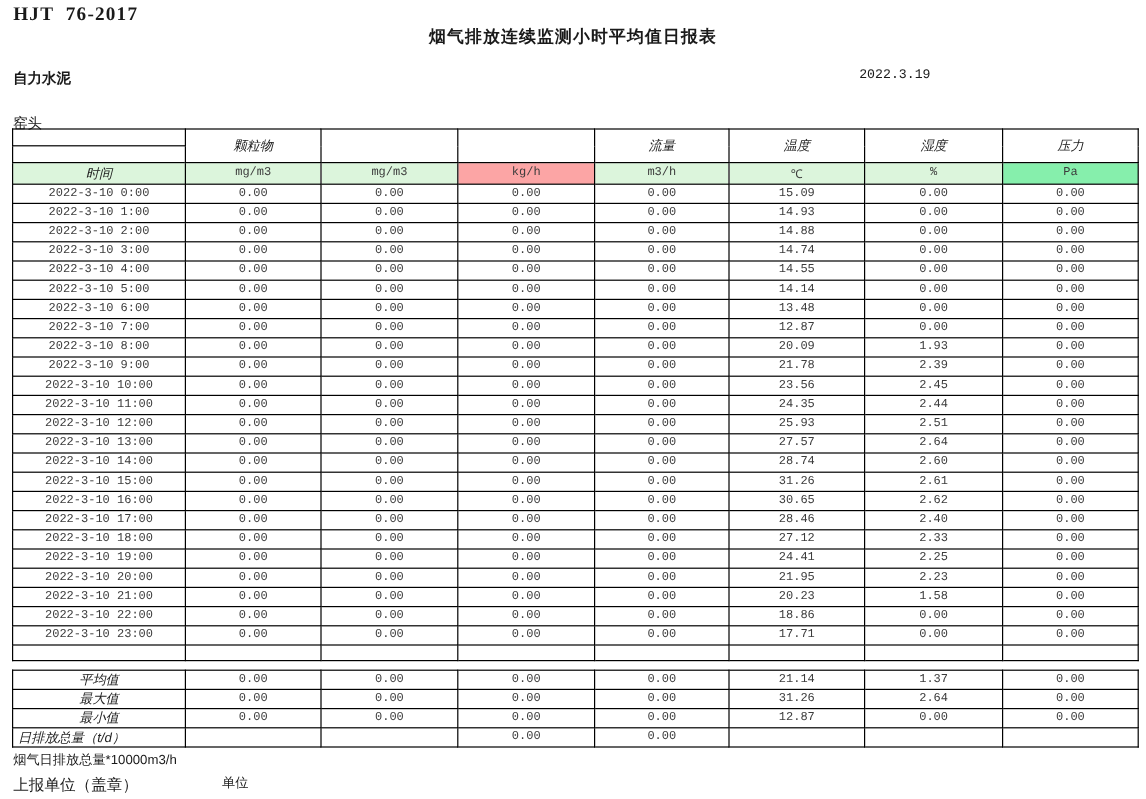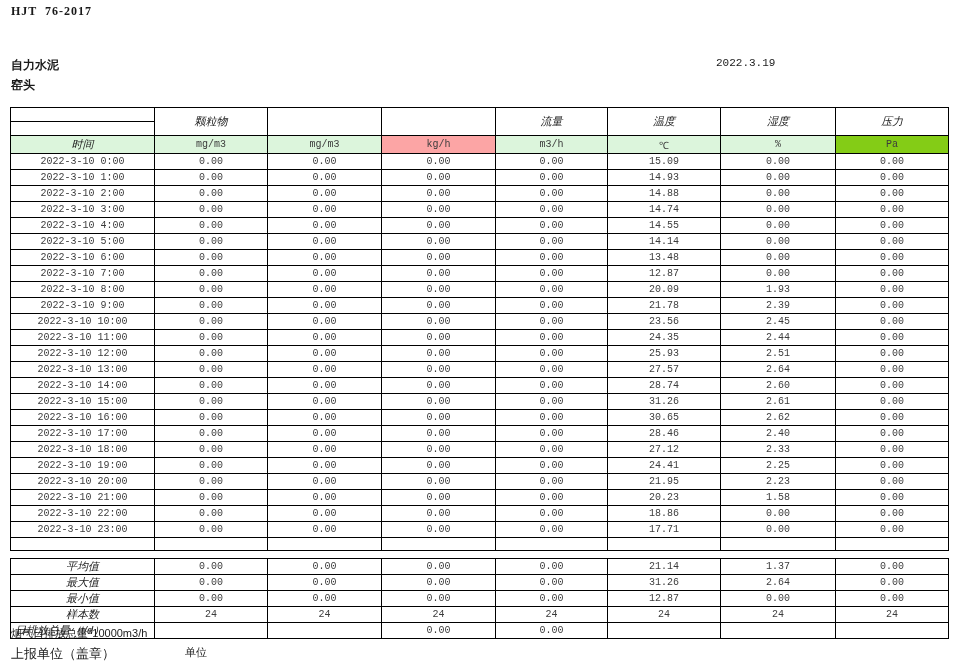--- a/index.html
+++ b/index.html
@@ -3,29 +3,29 @@
 <meta charset="utf-8">
 <style>
   html,body { margin:0; padding:0; }
   body {
     width:955px; height:666px; background:#ffffff; position:relative;
     font-family:"Liberation Sans", sans-serif; color:#1a1a1a; overflow:hidden;
   }
   .page { position:absolute; inset:0; }
   .doc-code {
     position:absolute; left:11px; top:4px;
-    font-family:"Liberation Serif", serif; font-weight:bold; font-size:12px;
+    font-family:"Liberation Serif", serif; font-weight:bold; font-size:16px;
     white-space:pre; letter-spacing:1px;
   }
   .title {
     position:absolute; left:0; right:0; top:22px; text-align:center;
     font-weight:bold; font-size:14px; letter-spacing:1px;
   }
   .company { position:absolute; left:11px; top:57px; font-weight:bold; font-size:12px; }
-  .station { position:absolute; left:11px; top:77px; font-weight:bold; font-size:12px;text-align:right; }
+  .station { position:absolute; left:11px; top:95px; font-weight:normal; font-size:12px;text-align:right; }
   .date    { position:absolute; left:716px; top:57px; font-size:11px;
              font-family:"Liberation Mono","DejaVu Sans Mono",monospace; }
 
   table { border-collapse:collapse; table-layout:fixed; position:absolute; left:10px; }
   .main-table    { top:107px; }
   .summary-table { top:558px; }
 
   td {
     border:1px solid #000; padding:0; margin:0;
     text-align:center; vertical-align:middle;
@@ -44,20 +44,21 @@
   .note { position:absolute; left:11px; top:626px; font-size:11px; }
   .report-unit-label { position:absolute; left:11px; top:645px; font-size:13px; }
   .unit-label { position:absolute; left:185px; top:645px; font-size:11px; }
 </style>
 </head>
 <body>
 
 <div class="page">
 
   <div class="doc-code">HJT  76-2017</div>
+  <div class="title">烟气排放连续监测小时平均值日报表</div>
   <div class="company">自力水泥</div>
   <div class="station">窑头</div>
   <div class="date">2022.3.19</div>
 
   <table class="main-table">
     <colgroup>
       <col style="width:144px">
         <col style="width:113px">
         <col style="width:114px">
         <col style="width:114px">
@@ -81,21 +82,21 @@
           <td></td>
         </tr>
         <tr class="units-row">
           <td class="zh" style="background: rgb(220, 245, 220);">时间</td>
           <td style="background: rgb(220, 245, 220);">mg/m3</td>
           <td style="background: rgb(220, 245, 220);">mg/m3</td>
           <td style="background: #fca5a5;">kg/h</td>
           <td style="background: rgb(220, 245, 220);">m3/h</td>
           <td style="background: rgb(220, 245, 220);">℃</td>
           <td style="background: rgb(220, 245, 220);">%</td>
-          <td style="background: #84cc16;">Pa</td>
+          <td style="background: #86efac;">Pa</td>
         </tr>
       </thead>
     <tbody id="main-tbody">
         <tr class="data-row">
           <td>2022-3-10 0:00</td>
           <td>0.00</td>
           <td>0.00</td>
           <td>0.00</td>
           <td>0.00</td>
           <td>15.09</td>
@@ -381,30 +382,20 @@
           <td class="zh">最小值</td>
           <td>0.00</td>
           <td>0.00</td>
           <td>0.00</td>
           <td>0.00</td>
           <td>12.87</td>
           <td>0.00</td>
           <td>0.00</td>
         </tr>
         <tr class="summary-row">
-          <td class="zh">样本数</td>
-          <td>24</td>
-          <td>24</td>
-          <td>24</td>
-          <td>24</td>
-          <td>24</td>
-          <td>24</td>
-          <td>24</td>
-        </tr>
-        <tr class="summary-row">
           <td class="zh label-left">日排放总量（t/d）</td>
           <td></td>
           <td></td>
           <td>0.00</td>
           <td>0.00</td>
           <td></td>
           <td></td>
           <td></td>
         </tr>
       </tbody>

